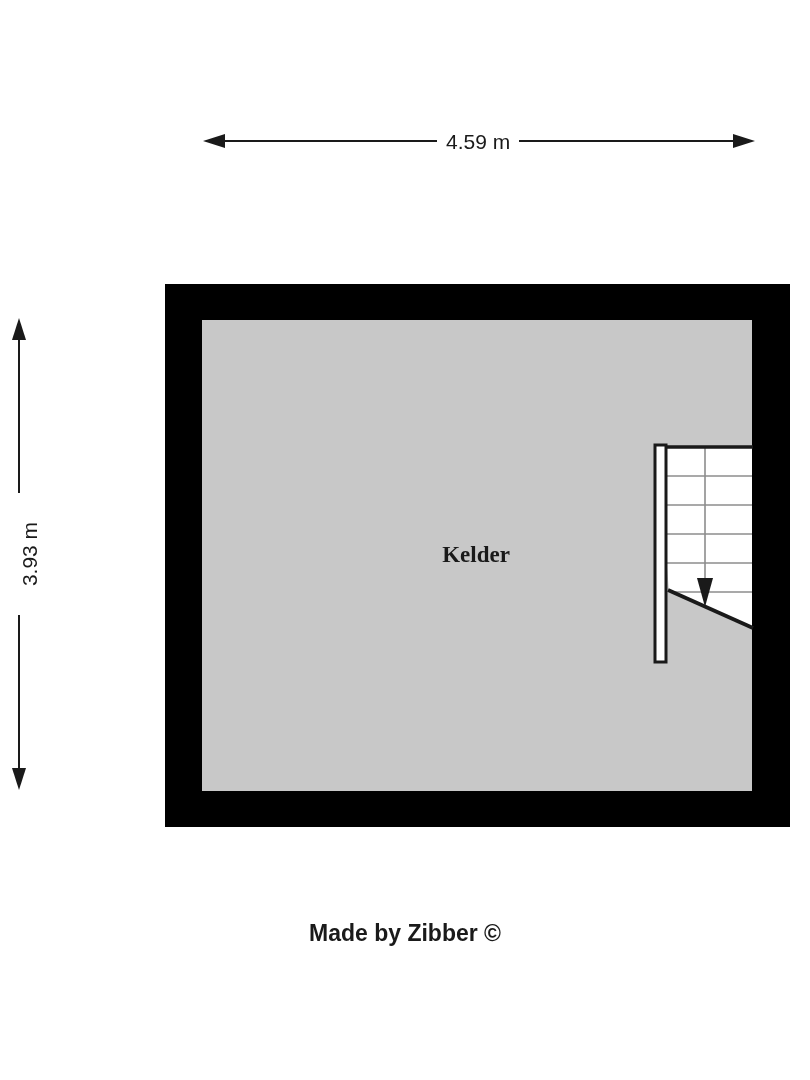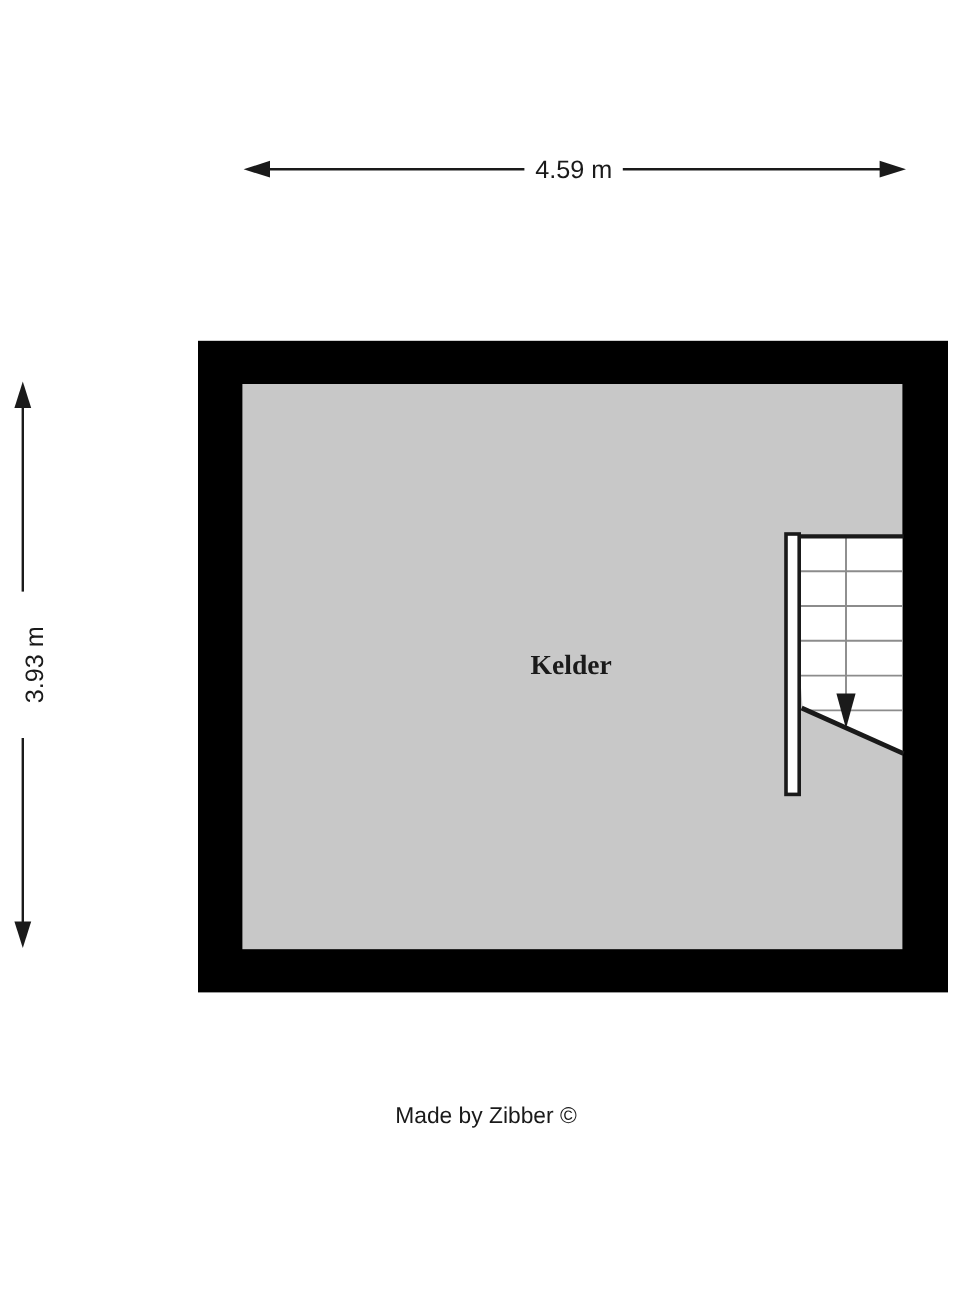--- a/index.html
+++ b/index.html
@@ -61,22 +61,22 @@
     font-weight: bold;
     color: #1a1a1a;
   }
   #footer-credit {
     position: absolute;
     left: 0;
     top: 920px;
     width: 810px;
     text-align: center;
     font-family: "Liberation Sans", sans-serif;
-    font-size: 19px;
-    font-weight: normal;
+    font-size: 23px;
+    font-weight: bold;
     color: #1a1a1a;
   }
 </style>
 </head>
 <body>
 
 <div id="page">
 
   <svg id="plan-svg" viewBox="0 0 810 1080">
 

